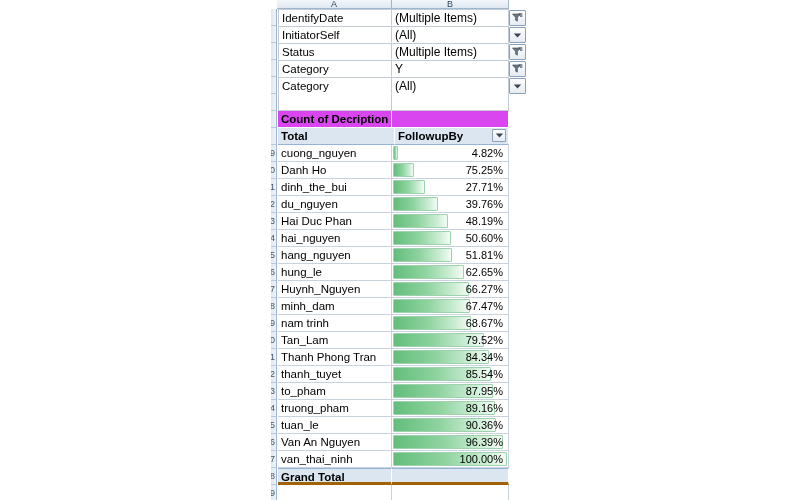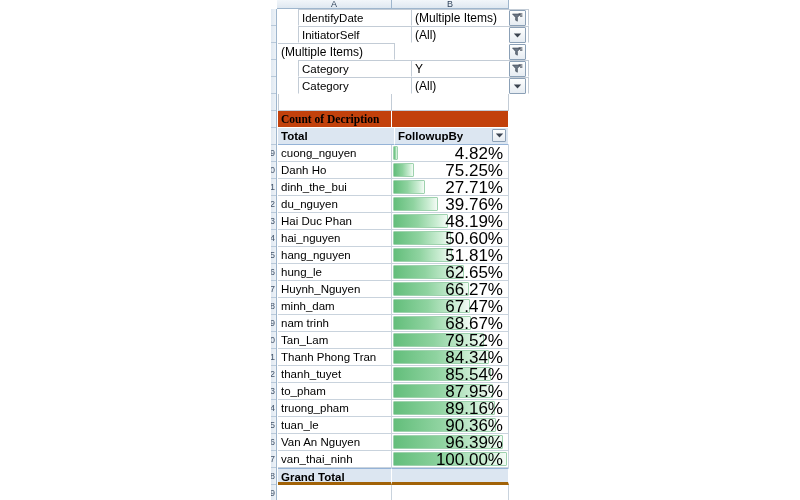--- a/index.html
+++ b/index.html
@@ -93,21 +93,20 @@
 
   
   .filter-row .cell {
     background: #ffffff;
     border-right: 1px solid #c3ccd6;
     border-bottom: 1px solid #ffffff;
   }
   .filter-row .cell.c-a {
     border-left: 1px solid #c3ccd6;
     border-top: 1px solid #c3ccd6;
-    margin-left: 20px;
   }
   .filter-row .cell.c-b {
     border-top: 1px solid #c3ccd6;
   }
   .filter-label { font-size: 11.5px; color: #000; }
   .filter-value { font-size: 12px; color: #000; }
 
   
   .fbtn {
     position: absolute;
@@ -125,25 +124,24 @@
   
   .blank-row .cell {
     background: #ffffff;
     border-right: 1px solid #c3ccd6;
     border-bottom: 1px solid #c3ccd6;
   }
   .blank-row .cell.c-a { border-left: 1px solid #c3ccd6; }
 
   
   .title-row .cell {
-    background: #c2410c;
+    background: #d946ef;
     border-right: 1px solid #ffffff;
     border-bottom: 1px solid #ffffff;
     font-weight: bold;
-    font-family: Liberation Serif, serif;
   }
 
   
   .phdr-row .cell {
     background: #dce6f1;
     border-right: 1px solid #ffffff;
     border-bottom: 1px solid #95b3d7;
     font-weight: bold;
   }
   .phdr-row .cell.c-a { padding-right: 18px; }
@@ -181,21 +179,21 @@
     left: 0; top: 0; bottom: 0;
     background: linear-gradient(to right, #63be7b 0%, #8fd3a0 45%, #cdeed5 82%, #f4fbf6 100%);
     border: 1px solid #9ed2ae;
     border-radius: 1px;
   }
   .bar-val {
     position: absolute;
     right: 4px; top: 0;
     height: 15px;
     line-height: 15px;
-    font-size: 17px;
+    font-size: 11px;
     color: #000000;
     z-index: 2;
   }
 
   
   .gt-row .cell {
     background: #dce6f1;
     border-right: 1px solid #ffffff;
     border-top: 1px solid #95b3d7;
     border-bottom: 3px solid #a16207;
@@ -254,20 +252,21 @@
   <div class="sheet" id="sheet">
       <div class="row filter-row">
         <div class="cell c-a filter-label">IdentifyDate</div>
         <div class="cell c-b filter-value">(Multiple Items)</div>
       </div>
       <div class="row filter-row">
         <div class="cell c-a filter-label">InitiatorSelf</div>
         <div class="cell c-b filter-value">(All)</div>
       </div>
       <div class="row filter-row">
+        <div class="cell c-a filter-label">Status</div>
         <div class="cell c-b filter-value">(Multiple Items)</div>
       </div>
       <div class="row filter-row">
         <div class="cell c-a filter-label">Category</div>
         <div class="cell c-b filter-value">Y</div>
       </div>
       <div class="row filter-row">
         <div class="cell c-a filter-label">Category</div>
         <div class="cell c-b filter-value">(All)</div>
       </div>

